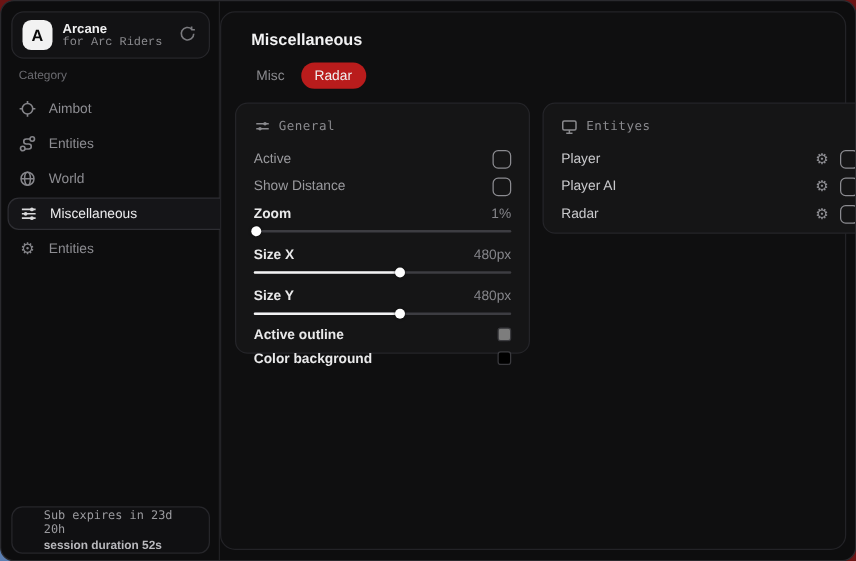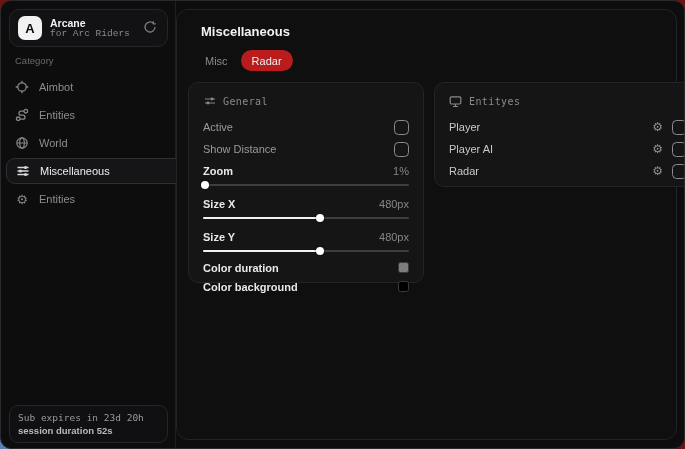--- a/index.html
+++ b/index.html
@@ -34,21 +34,21 @@
     color:#8d8d92; font-size:11px; cursor:pointer; }
   .nav-item .nav-icon { width:14px; height:14px; margin-right:10px; display:flex;
     align-items:center; justify-content:center; color:#85858a; }
   .nav-item.selected { height:26px; margin:1px 5px; padding:0 9px; border:1px solid #2e2e33;
     border-radius:9px; background:#151518; color:#ececee; }
   .nav-item.selected .nav-icon { color:#d8d8da; }
   .gear-glyph { font-size:13px; line-height:1; font-family:"DejaVu Sans", sans-serif; }
 
   .sub-card { position:absolute; left:8px; bottom:5px; width:159px; height:38px;
     border:1px solid #26262a; border-radius:9px; background:#101012;
-    display:flex; flex-direction:column; justify-content:center; padding:0 8px; gap:2px; }
+    display:flex; flex-direction:column; justify-content:center; padding:0 25px; gap:2px; }
   .sub-line1 { font-family:"DejaVu Sans Mono", monospace; font-size:9.5px; color:#9a9a9e; }
   .sub-line2 { font-size:9.5px; font-weight:bold; color:#b9b9bd; }
 
   
   .main { position:absolute; left:175px; top:8px; right:7px; bottom:8px;
     border:1px solid #232327; border-radius:12px; background:#0f0f10; }
   .page-title { position:absolute; left:24px; top:14px; font-size:13px; font-weight:bold; color:#f2f2f3; }
   .tabs { position:absolute; left:17px; top:40px; display:flex; align-items:center; gap:2px; }
   .tab { height:21px; display:flex; align-items:center; padding:0 11px;
     font-size:11px; color:#8a8a8e; border-radius:999px; cursor:pointer; }
@@ -228,21 +228,21 @@
           <span class="row-label bright">Size Y</span>
           <span class="row-value">480px</span>
         </div>
         <div class="slider" style="--p: 57%;">
           <div class="track"></div>
           <div class="fill"></div>
           <div class="thumb"></div>
         </div>
 
         <div class="row h19 mt2">
-          <span class="row-label bright">Color duration</span>
+          <span class="row-label bright">Active outline</span>
           <span class="swatch" style="background: rgb(125, 125, 125);"></span>
         </div>
         <div class="row h19">
           <span class="row-label bright">Color background</span>
           <span class="swatch" style="background: rgb(0, 0, 0);"></span>
         </div>
       </div>
 
       <div class="panel panel-entities">
         <div class="panel-header">

